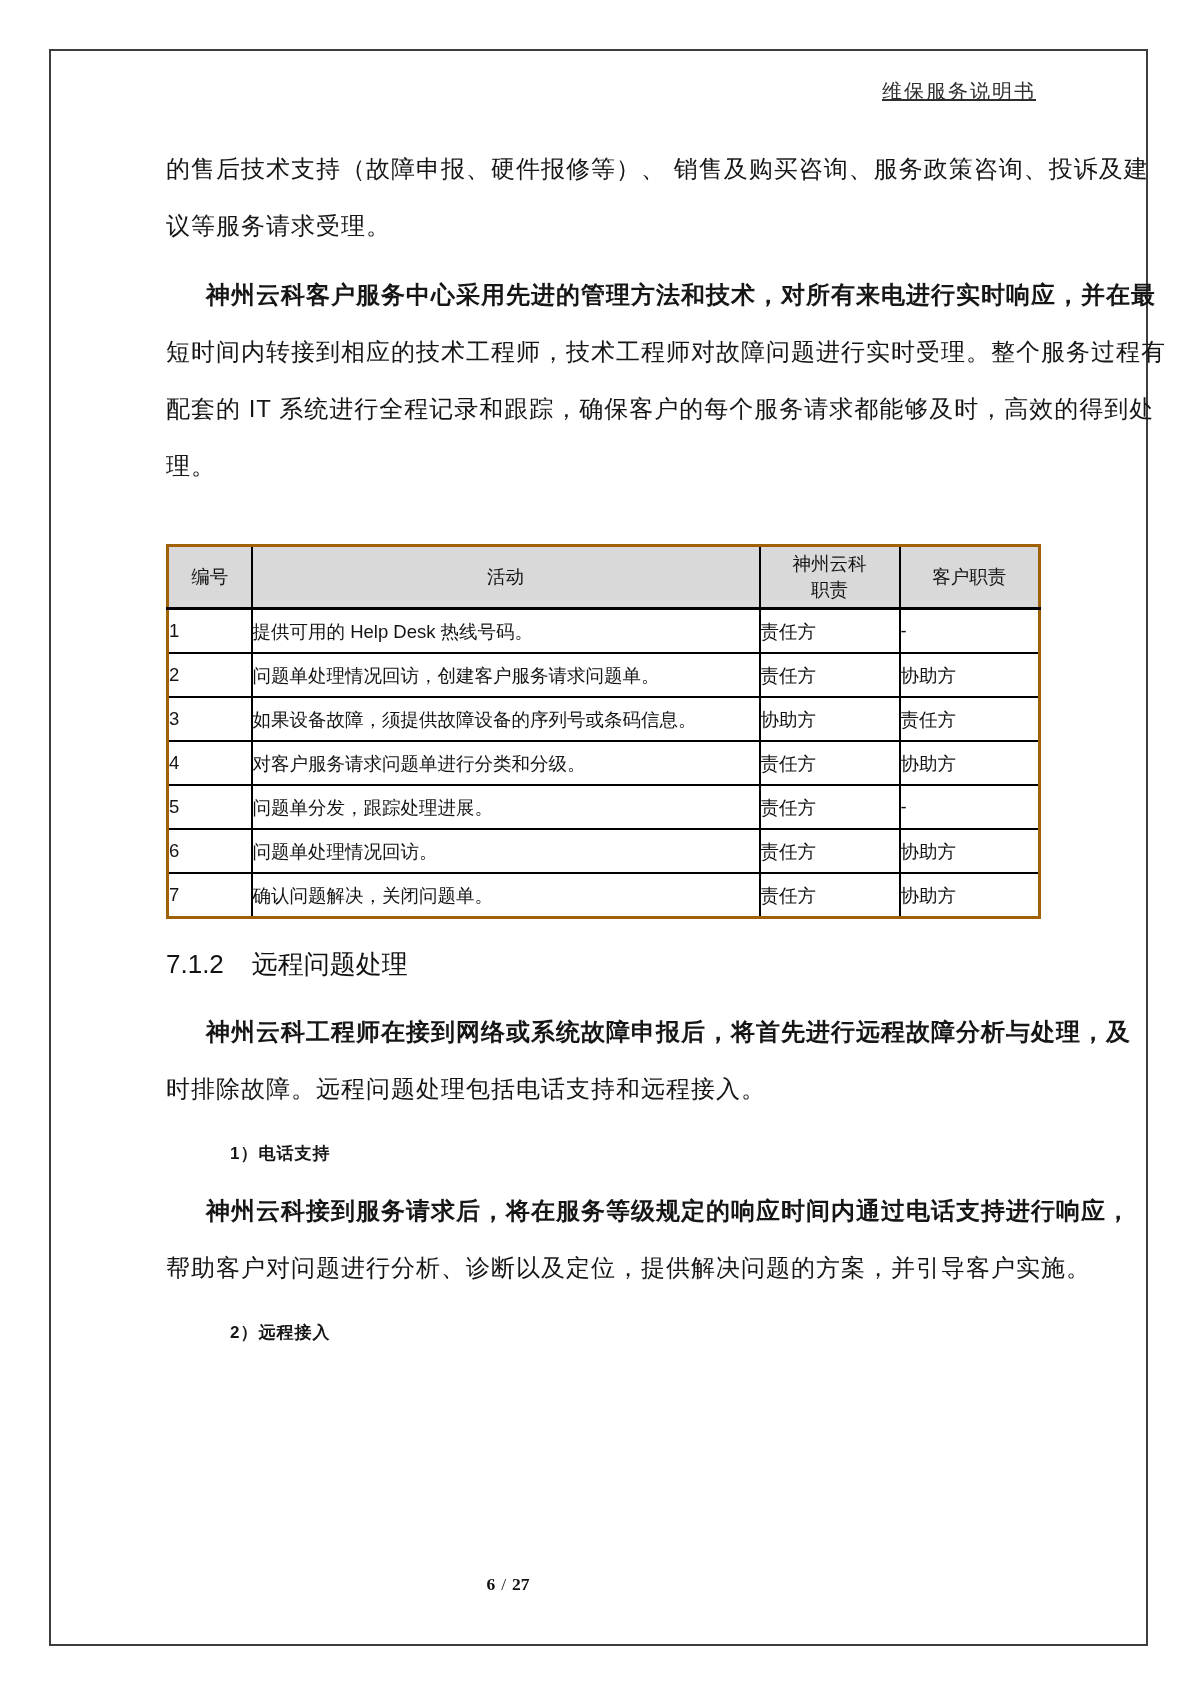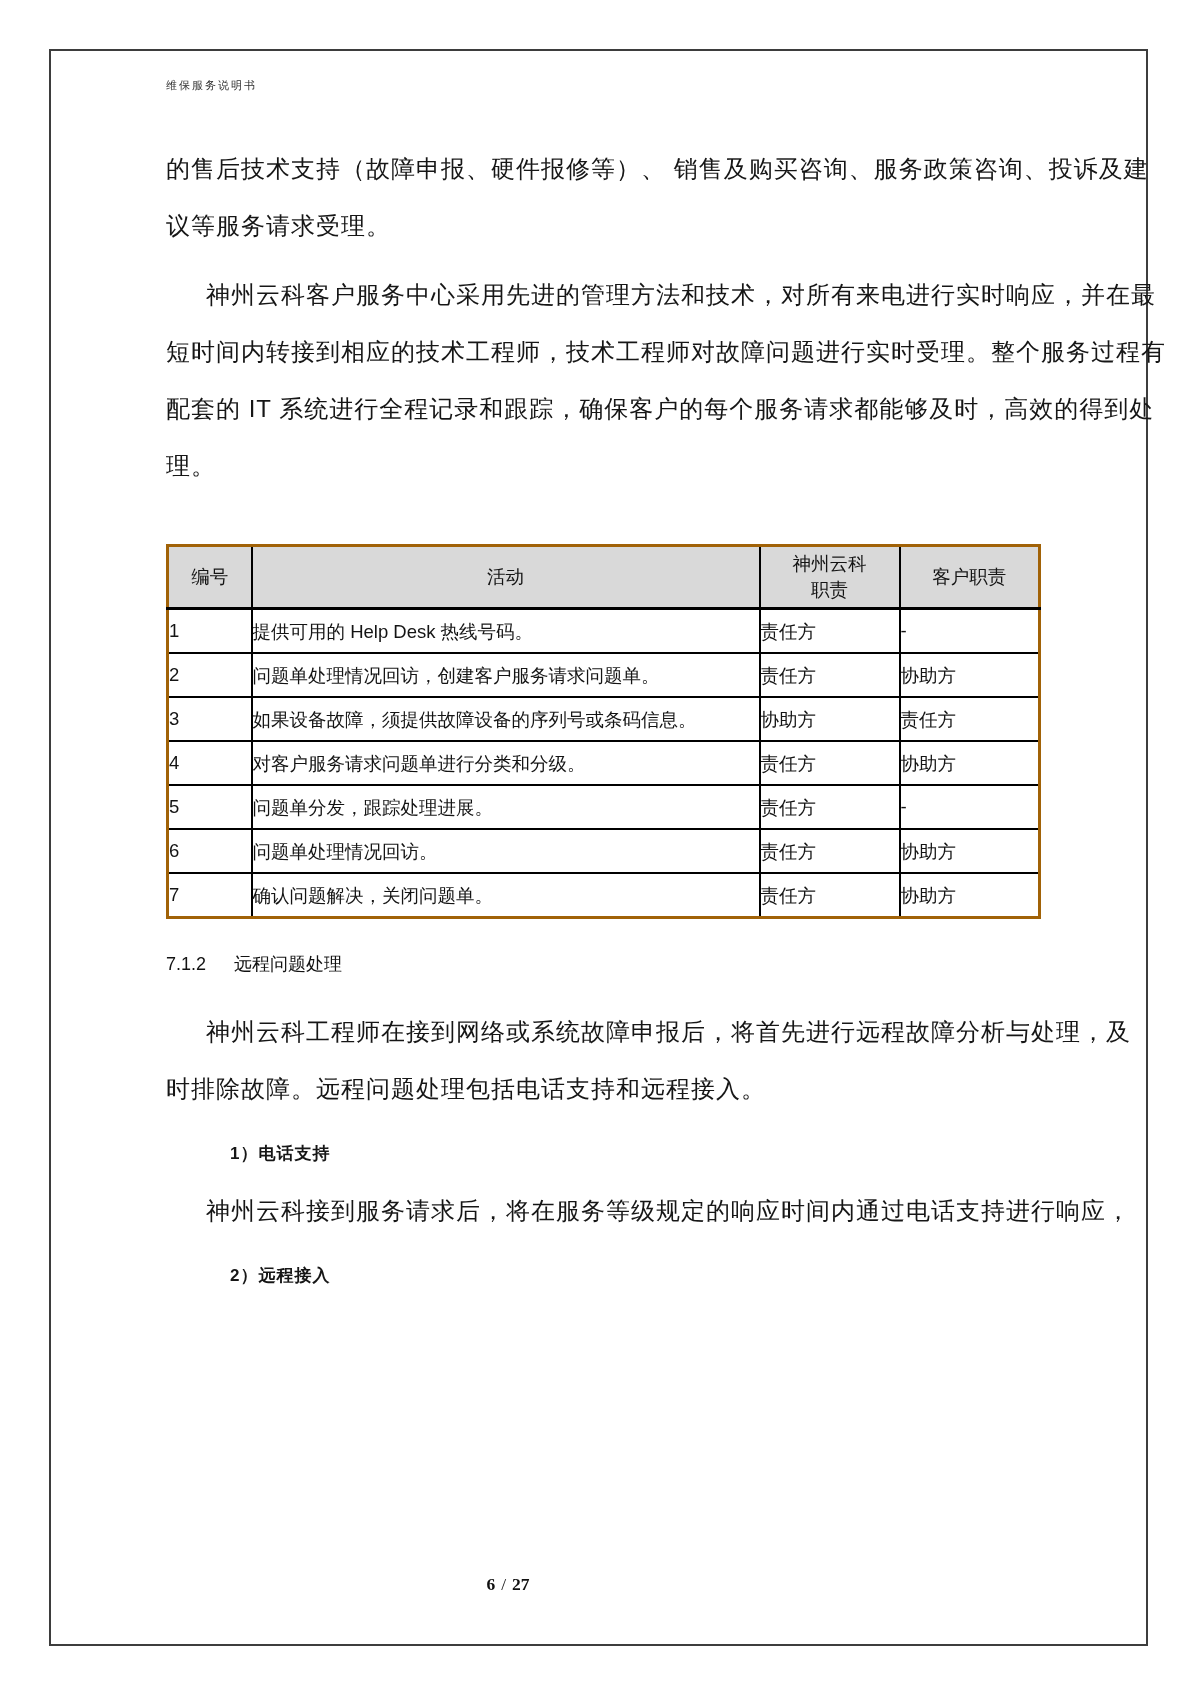--- a/index.html
+++ b/index.html
@@ -15,39 +15,41 @@
     position: absolute;
     left: 49px; top: 49px;
     width: 1099px; height: 1597px;
     border: 2px solid #3d3d3d;
     box-sizing: border-box;
     background: transparent;
   }
   .running-header {
     position: absolute;
     top: 78px; left: 166px; width: 870px;
+    text-align: right;
     font-family: "Liberation Serif", serif;
-    font-size: 11px;
+    font-size: 20px;
     color: #2e2e2e;
     letter-spacing: 2px;
+    text-decoration: underline;
   }
   .content {
     position: absolute;
     left: 166px; top: 0;
     width: 872px;
   }
   .para { margin: 0; padding: 0; }
   .bodyline {
     font-size: 24px;
     line-height: 57px;
     height: 57px;
     letter-spacing: 1px;
     white-space: nowrap;
   }
-  .indent { text-indent: 40px; }
+  .indent { text-indent: 40px; font-weight: bold; }
   .p1 { margin-top: 140px; }
   .p2 { margin-top: 12px; }
   .p3 { margin-top: 8px; }
   .resp-table {
     border-collapse: collapse;
     margin-top: 50px;
     width: 872px;
     table-layout: fixed;
     border: 3px solid #a16207;
   }
@@ -68,21 +70,21 @@
   }
   .resp-table td { height: 42px; text-align: left; }
   .col-no { width: 84px; }
   .col-act { width: 508px; }
   .col-vendor { width: 140px; }
   .col-cust { width: 140px; }
   .cell-pad { padding-left: 14px; }
   .two-line span { display: block; }
   .section-heading {
     margin-top: 22px;
-    font-size: 18px;
+    font-size: 26px;
     height: 46px;
     line-height: 46px;
     color: #121212;
   }
   .section-number { margin-right: 28px; }
   .subheading {
     font-weight: bold;
     padding-left: 64px;
     font-size: 17px;
     line-height: 57px;
@@ -196,20 +198,21 @@
 
   <div class="para p4">
     <div class="bodyline indent">神州云科工程师在接到网络或系统故障申报后，将首先进行远程故障分析与处理，及</div>
     <div class="bodyline">时排除故障。远程问题处理包括电话支持和远程接入。</div>
   </div>
 
   <div class="subheading">1）电话支持</div>
 
   <div class="para p5">
     <div class="bodyline indent">神州云科接到服务请求后，将在服务等级规定的响应时间内通过电话支持进行响应，</div>
+    <div class="bodyline">帮助客户对问题进行分析、诊断以及定位，提供解决问题的方案，并引导客户实施。</div>
   </div>
 
   <div class="subheading">2）远程接入</div>
 
 
 </div>
 
 <div class="page-footer">
   <span>6</span><span class="sep">/</span><span>27</span>
 </div>

